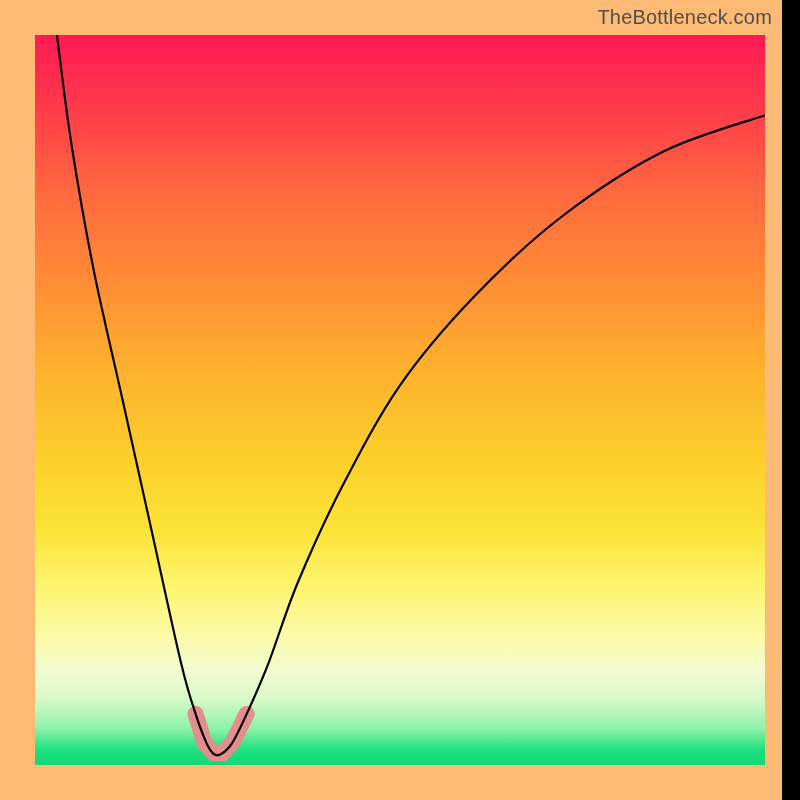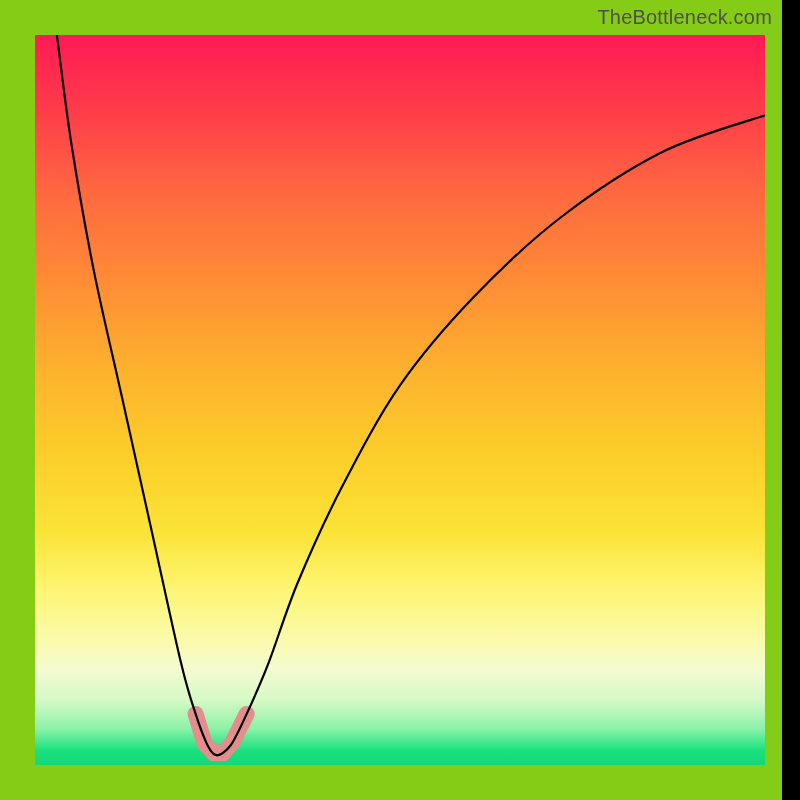--- a/index.html
+++ b/index.html
@@ -8,21 +8,21 @@
     width: 800px;
     height: 800px;
     overflow: hidden;
     background: #000;
     font-family: Arial, Helvetica, sans-serif;
   }
   .frame {
     position: relative;
     width: 782px;
     height: 800px;
-    background: #84cc16;
+    background: #fdba74;
   }
   .plot-area {
     position: absolute;
     left: 35px;
     top: 35px;
     width: 730px;
     height: 730px;
     
     background: linear-gradient(to bottom,
       #ff1a55 0%,

